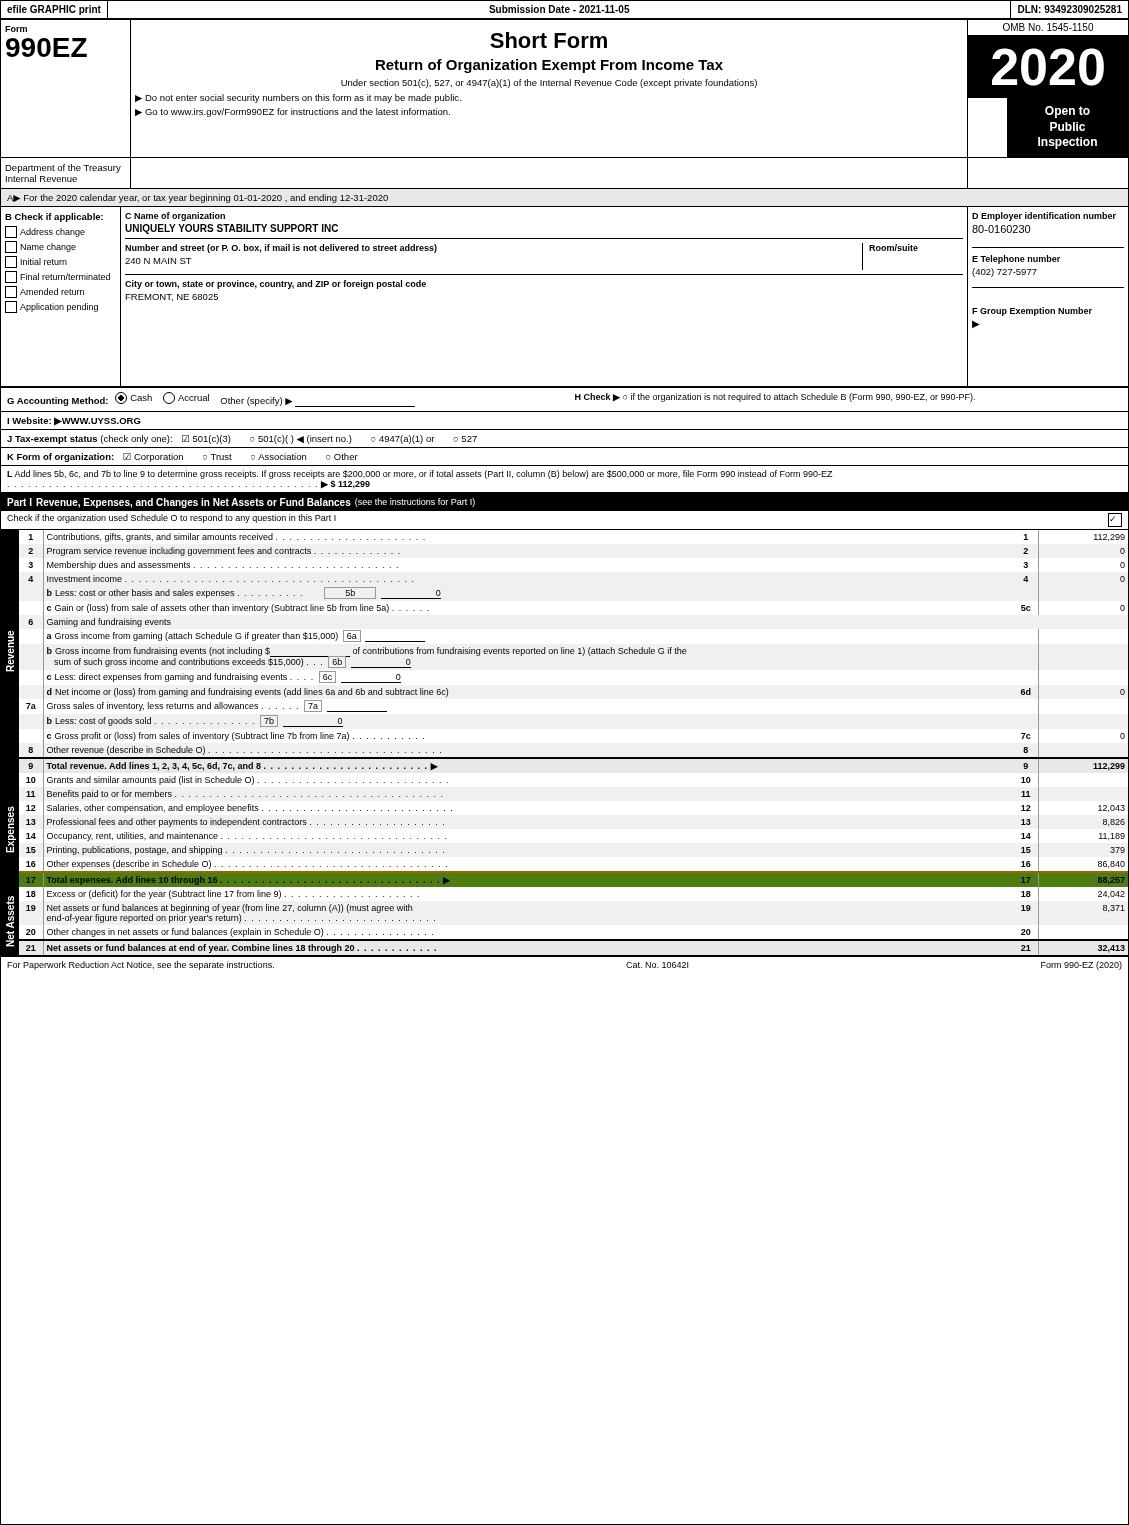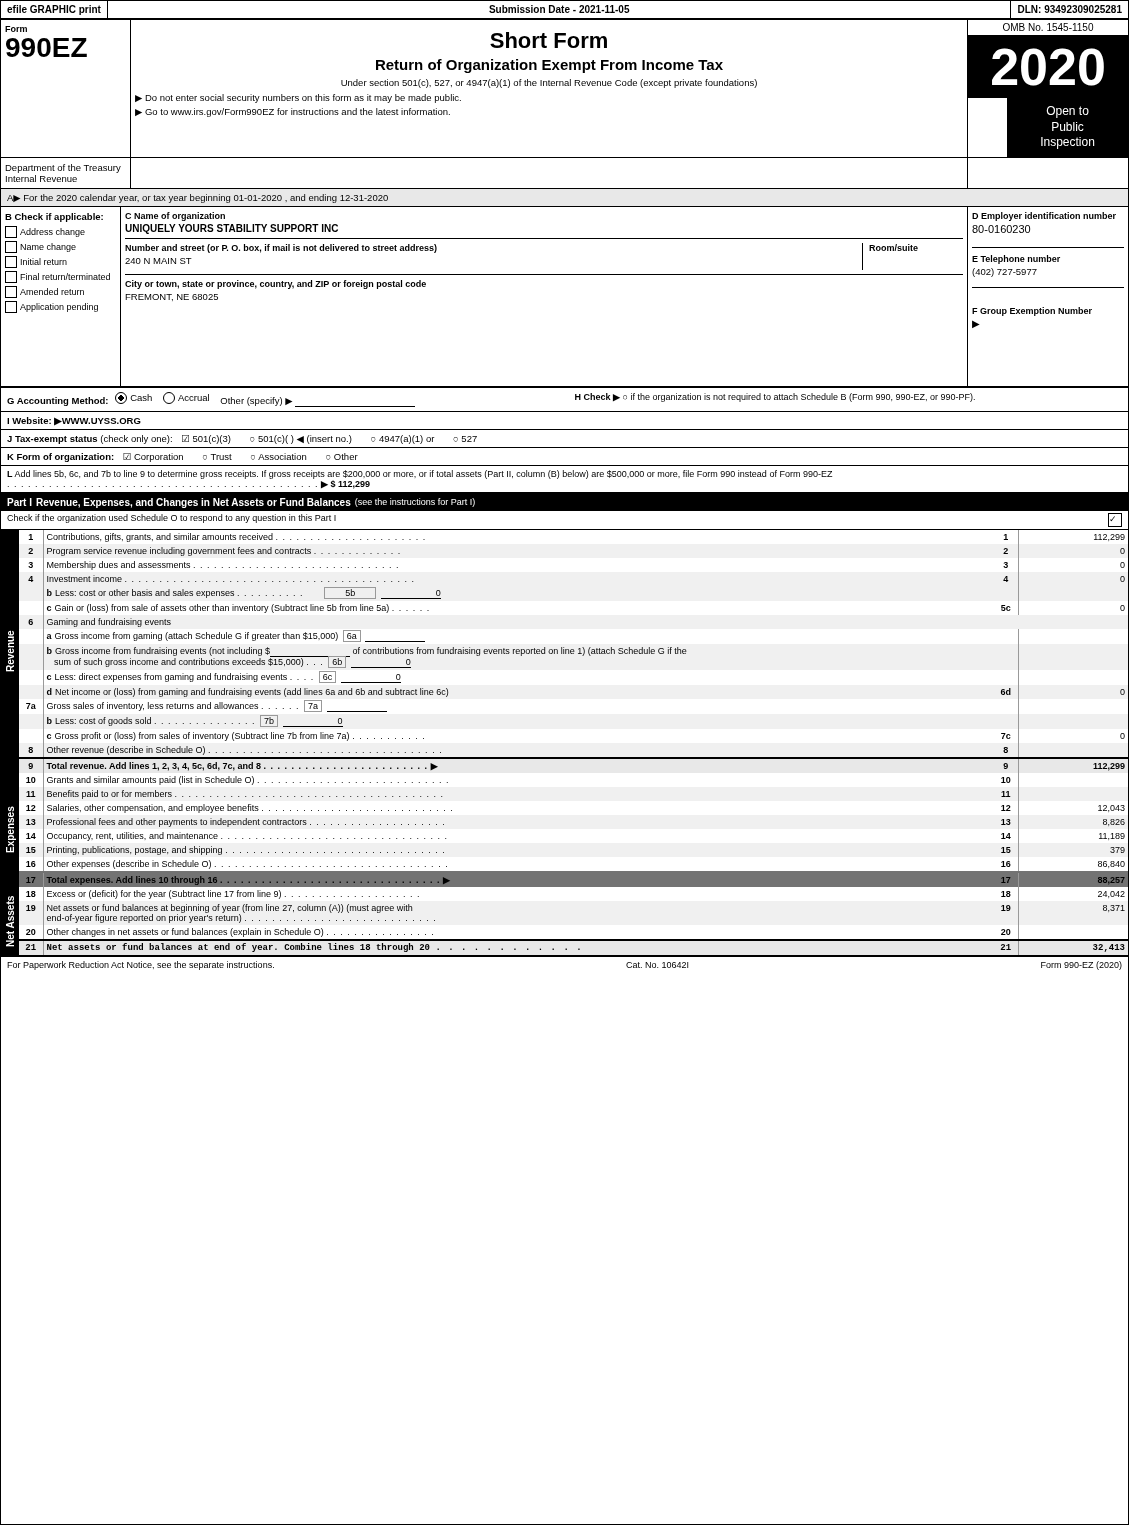--- a/index.html
+++ b/index.html
@@ -57,21 +57,21 @@
       font-size: 52px;
       font-weight: bold;
       text-align: center;
       padding: 5px 10px;
       line-height: 1;
     }
     .open-badge {
       background: #000;
       color: #fff;
       font-size: 12px;
-      font-weight: normal;
+      font-weight: bold;
       text-align: center;
       padding: 6px 10px;
       line-height: 1.3;
       margin-left: 39px;
     }
     .omb-text {
       font-size: 10px;
       text-align: center;
       padding: 2px;
       border-bottom: 1px solid #000;
@@ -289,21 +289,21 @@
       padding: 2px 3px;
       font-size: 9px;
       vertical-align: top;
     }
     .row-striped {
       background: #f0f0f0;
     }
     .amount-right {
       text-align: right;
       border-left: 1px solid #999;
-      width: 110px;
+      width: 90px;
     }
     .line-no {
       width: 24px;
       text-align: center;
       border-right: 1px solid #999;
       font-weight: bold;
     }
   </style>
 </head>
 <body>
@@ -684,21 +684,21 @@
             <td>Printing, publications, postage, and shipping <span class="dots">. . . . . . . . . . . . . . . . . . . . . . . . . . . . . . . .</span></td>
             <td class="line-no">15</td>
             <td class="amount-right">379</td>
           </tr>
           <tr>
             <td class="line-no">16</td>
             <td>Other expenses (describe in Schedule O) <span class="dots">. . . . . . . . . . . . . . . . . . . . . . . . . . . . . . . . . .</span></td>
             <td class="line-no">16</td>
             <td class="amount-right">86,840</td>
           </tr>
-          <tr style="background:#737373;border-top:2px solid #737373;">
+          <tr style="background:#4d7c0f;border-top:2px solid #a16207;">
             <td class="line-no" style="font-weight:bold;">17</td>
             <td style="font-weight:bold;">Total expenses. Add lines 10 through 16 <span class="dots">. . . . . . . . . . . . . . . . . . . . . . . . . . . . . . . .</span> ▶</td>
             <td class="line-no" style="font-weight:bold;">17</td>
             <td class="amount-right" style="font-weight:bold;">88,257</td>
           </tr>
         </tbody>
       </table>
     </div>
   </div>
 
@@ -718,21 +718,21 @@
             <td>Net assets or fund balances at beginning of year (from line 27, column (A)) (must agree with<br>end-of-year figure reported on prior year's return) <span class="dots">. . . . . . . . . . . . . . . . . . . . . . . . . . . .</span></td>
             <td class="line-no">19</td>
             <td class="amount-right">8,371</td>
           </tr>
           <tr>
             <td class="line-no">20</td>
             <td>Other changes in net assets or fund balances (explain in Schedule O) <span class="dots">. . . . . . . . . . . . . . . .</span></td>
             <td class="line-no">20</td>
             <td class="amount-right"></td>
           </tr>
-          <tr style="background:#e8e8e8;border-top:2px solid #000;font-family:Liberation Mono, monospace;">
+          <tr style="background:#e8e8e8;border-top:2px solid #000;">
             <td class="line-no" style="font-weight:bold;">21</td>
             <td style="font-weight:bold;">Net assets or fund balances at end of year. Combine lines 18 through 20 <span class="dots">. . . . . . . . . . . .</span></td>
             <td class="line-no" style="font-weight:bold;">21</td>
             <td class="amount-right" style="font-weight:bold;">32,413</td>
           </tr>
         </tbody>
       </table>
     </div>
   </div>
 

